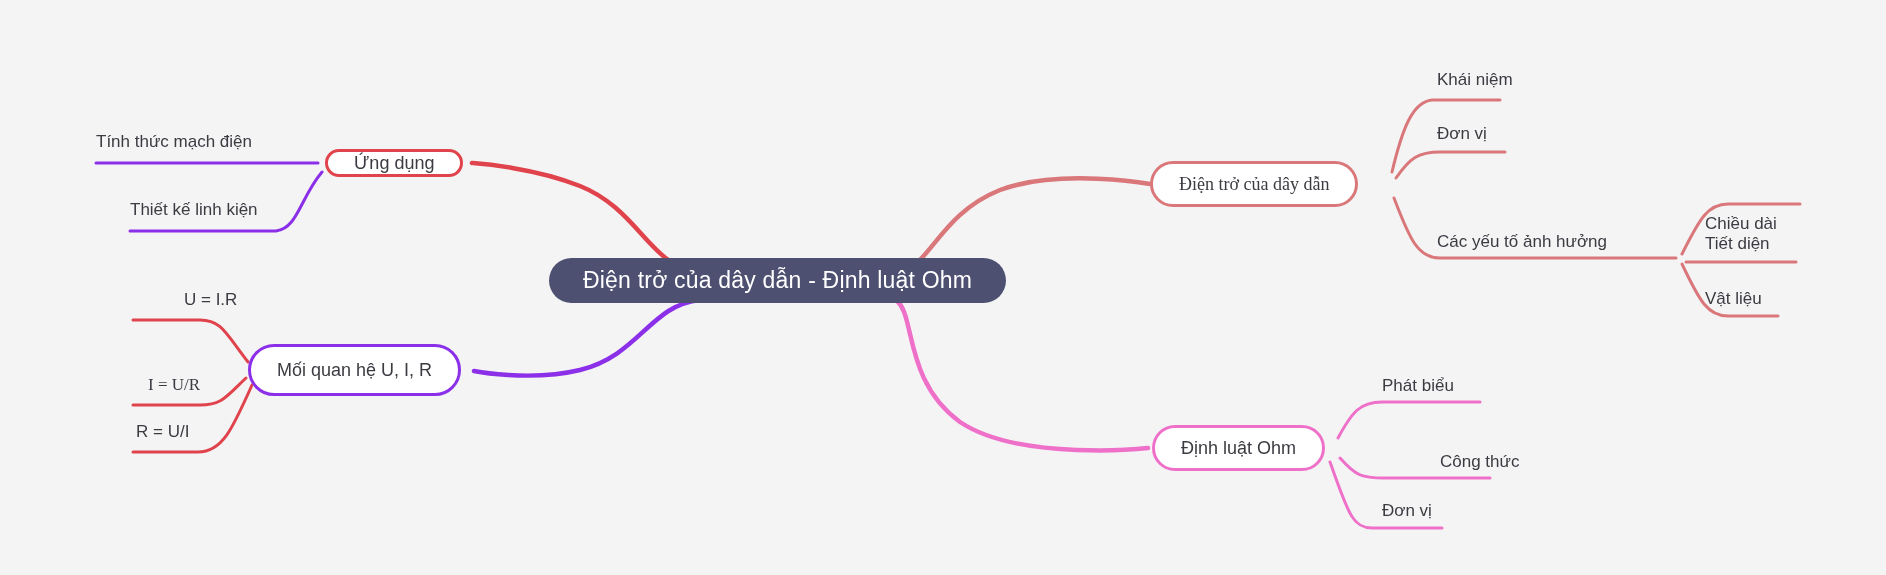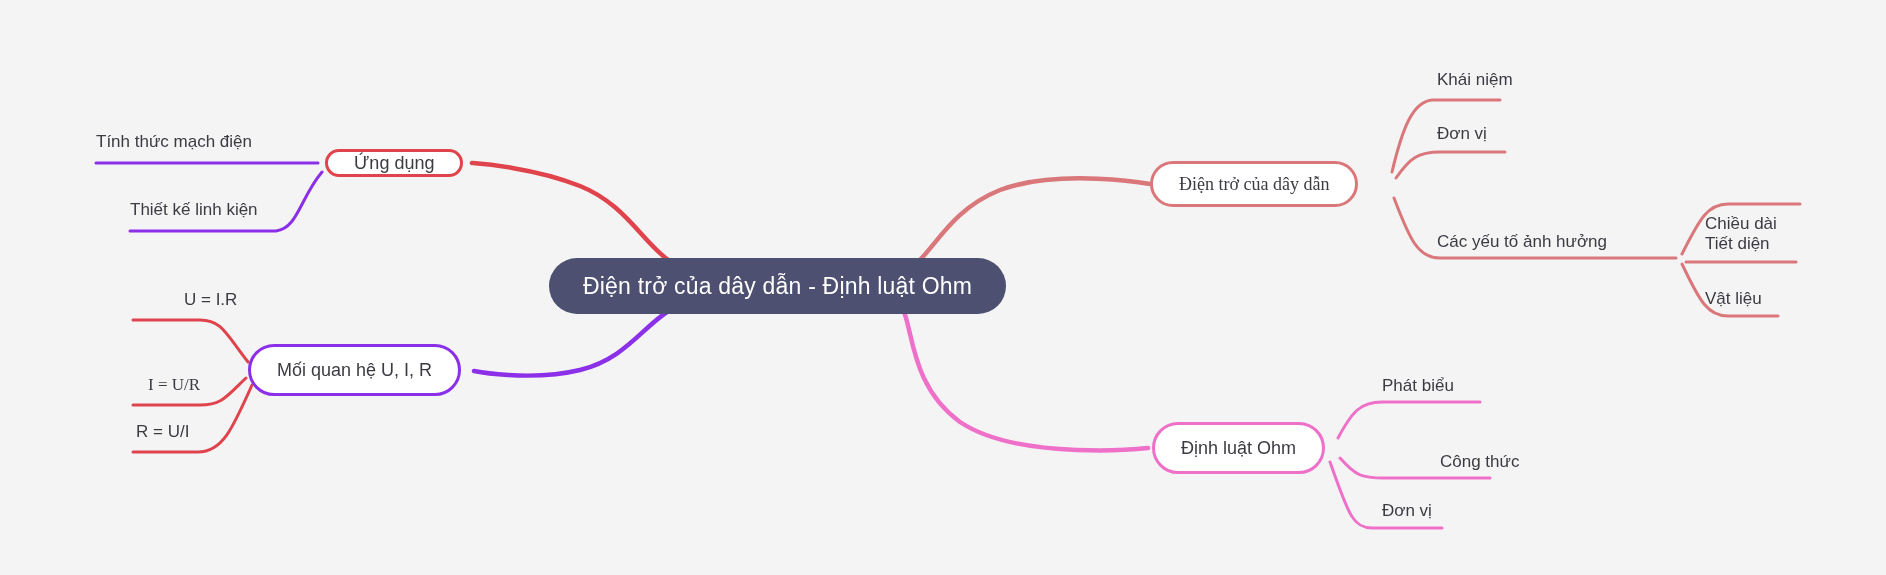--- a/index.html
+++ b/index.html
@@ -70,21 +70,21 @@
 
   <path class="edge" d="M 1682,254 C 1700,218 1708,204 1728,204 L 1800,204" stroke="#d9777a" stroke-width="3"></path>
   <path class="edge" d="M 1686,262 L 1796,262" stroke="#d9777a" stroke-width="3"></path>
   <path class="edge" d="M 1682,264 C 1700,302 1708,316 1728,316 L 1778,316" stroke="#d9777a" stroke-width="3"></path>
 
   <path class="edge" d="M 1338,438 C 1352,412 1360,402 1382,402 L 1480,402" stroke="#ee70c8" stroke-width="3"></path>
   <path class="edge" d="M 1340,458 C 1356,476 1362,478 1384,478 L 1490,478" stroke="#ee70c8" stroke-width="3"></path>
   <path class="edge" d="M 1330,462 C 1348,512 1352,528 1372,528 L 1442,528" stroke="#ee70c8" stroke-width="3"></path>
 </svg>
 
-<div class="node node-root" style="left:549px;top:258px;height:56px;">
+<div class="node node-root" style="left:549px;top:258px;height:45px;">
   <span>Điện trở của dây dẫn - Định luật Ohm</span>
 </div>
 
 <div class="node node-branch" style="left:325px;top:163px;height:28px;transform:translateY(-50%);border-color:#e0434c;">
   <span>Ứng dụng</span>
 </div>
 <div class="leaf" style="left:96px;top:150px;transform:translateY(-100%);">
   <span>Tính thức mạch điện</span>
 </div>
 <div class="leaf" style="left:130px;top:218px;transform:translateY(-100%);">
@@ -119,21 +119,21 @@
 <div class="leaf" style="left:1705px;top:196px;transform:translateY(-100%);margin-top:36px;">
   <span>Chiều dài</span>
 </div>
 <div class="leaf" style="left:1705px;top:252px;transform:translateY(-100%);">
   <span>Tiết diện</span>
 </div>
 <div class="leaf" style="left:1705px;top:307px;transform:translateY(-100%);">
   <span>Vật liệu</span>
 </div>
 
-<div class="node node-branch" style="left:1152px;top:448px;height:52px;transform:translateY(-50%);border-color:#ee70c8;">
+<div class="node node-branch" style="left:1152px;top:448px;height:46px;transform:translateY(-50%);border-color:#ee70c8;">
   <span>Định luật Ohm</span>
 </div>
 <div class="leaf" style="left:1382px;top:394px;transform:translateY(-100%);">
   <span>Phát biểu</span>
 </div>
 <div class="leaf" style="left:1420px;top:470px;transform:translateY(-100%);margin-left:20px;">
   <span>Công thức</span>
 </div>
 <div class="leaf" style="left:1382px;top:519px;transform:translateY(-100%);">
   <span>Đơn vị</span>

